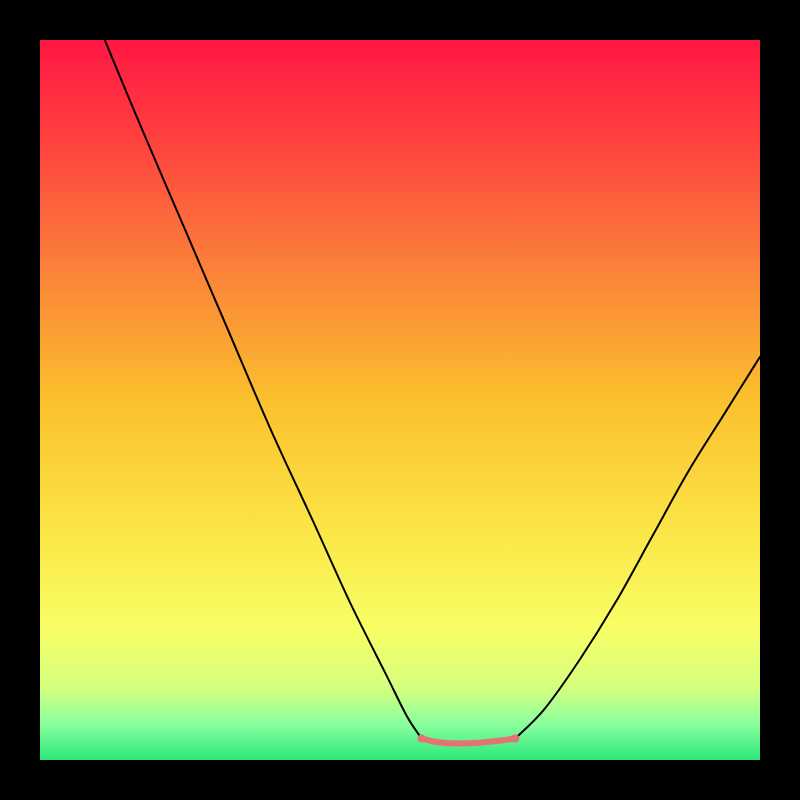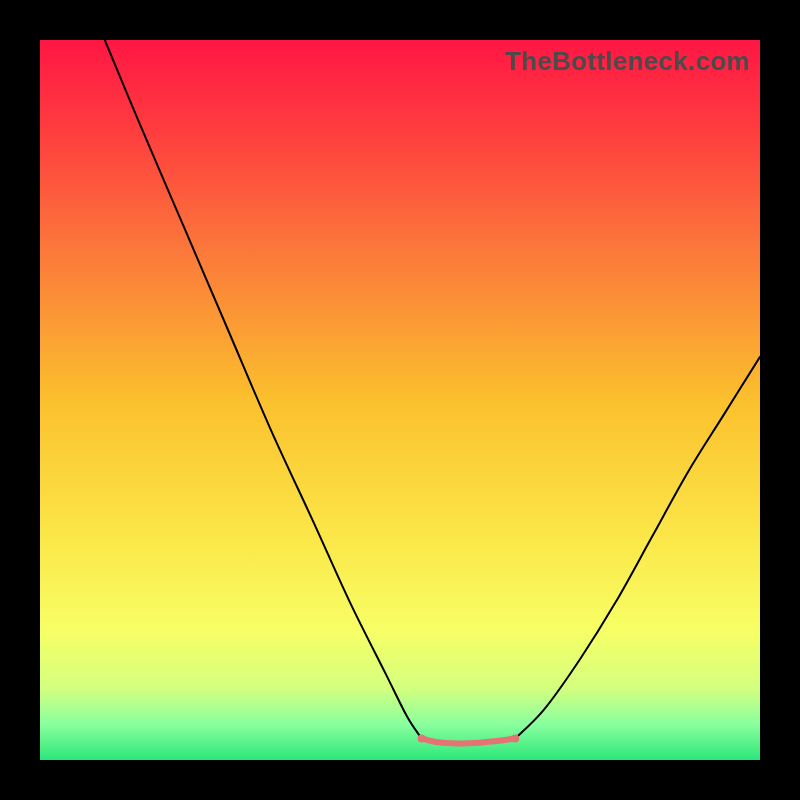--- a/index.html
+++ b/index.html
@@ -35,21 +35,20 @@
     font-weight: 600;
     letter-spacing: 0.3px;
     user-select: none;
     z-index: 10;
   }
 </style>
 </head>
 <body>
 
 <div class="frame">
-  <div class="watermark">TheBottleneck.com</div>
   <svg class="plot-area" viewBox="0 0 720 720" preserveAspectRatio="none">
     <defs>
       <linearGradient id="bg-grad" x1="0" y1="0" x2="0" y2="1">
           <stop offset="0%" stop-color="#FF1744"></stop>
           <stop offset="12%" stop-color="#FF3B3F"></stop>
           <stop offset="30%" stop-color="#FB7B3A"></stop>
           <stop offset="50%" stop-color="#FBC02D"></stop>
           <stop offset="70%" stop-color="#FBE94A"></stop>
           <stop offset="82%" stop-color="#F7FF66"></stop>
           <stop offset="90%" stop-color="#D4FF7F"></stop>

